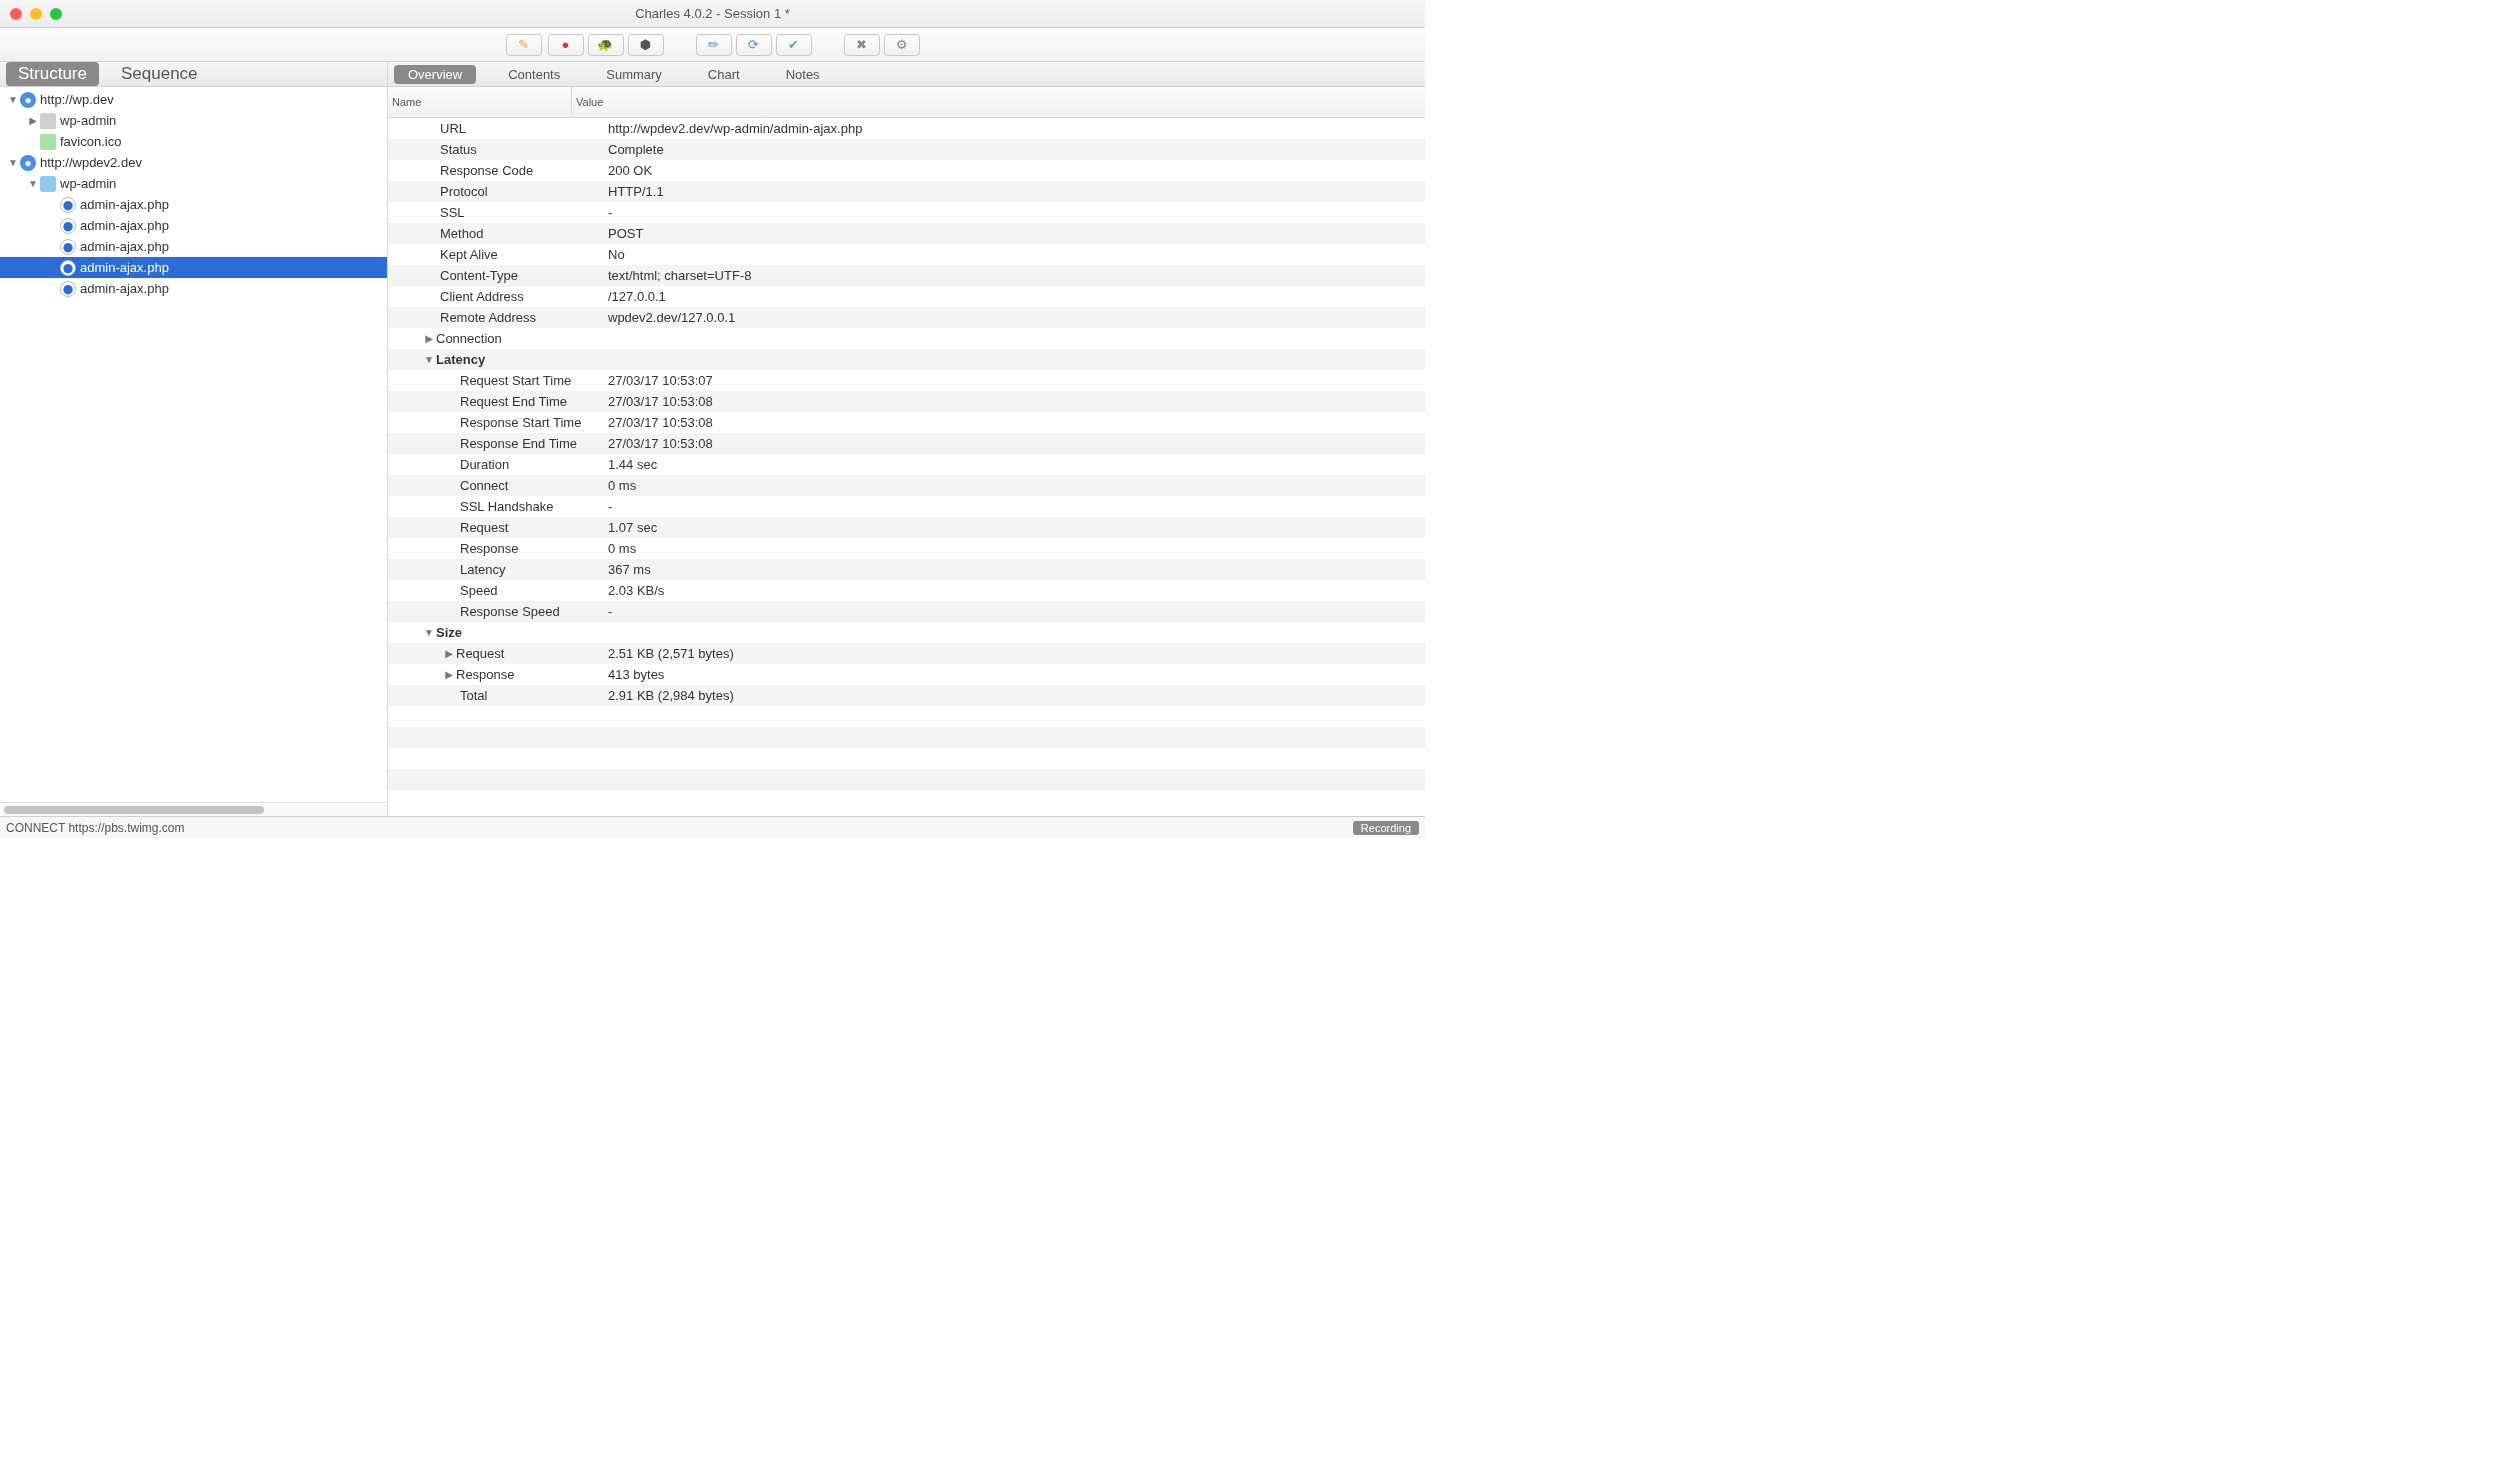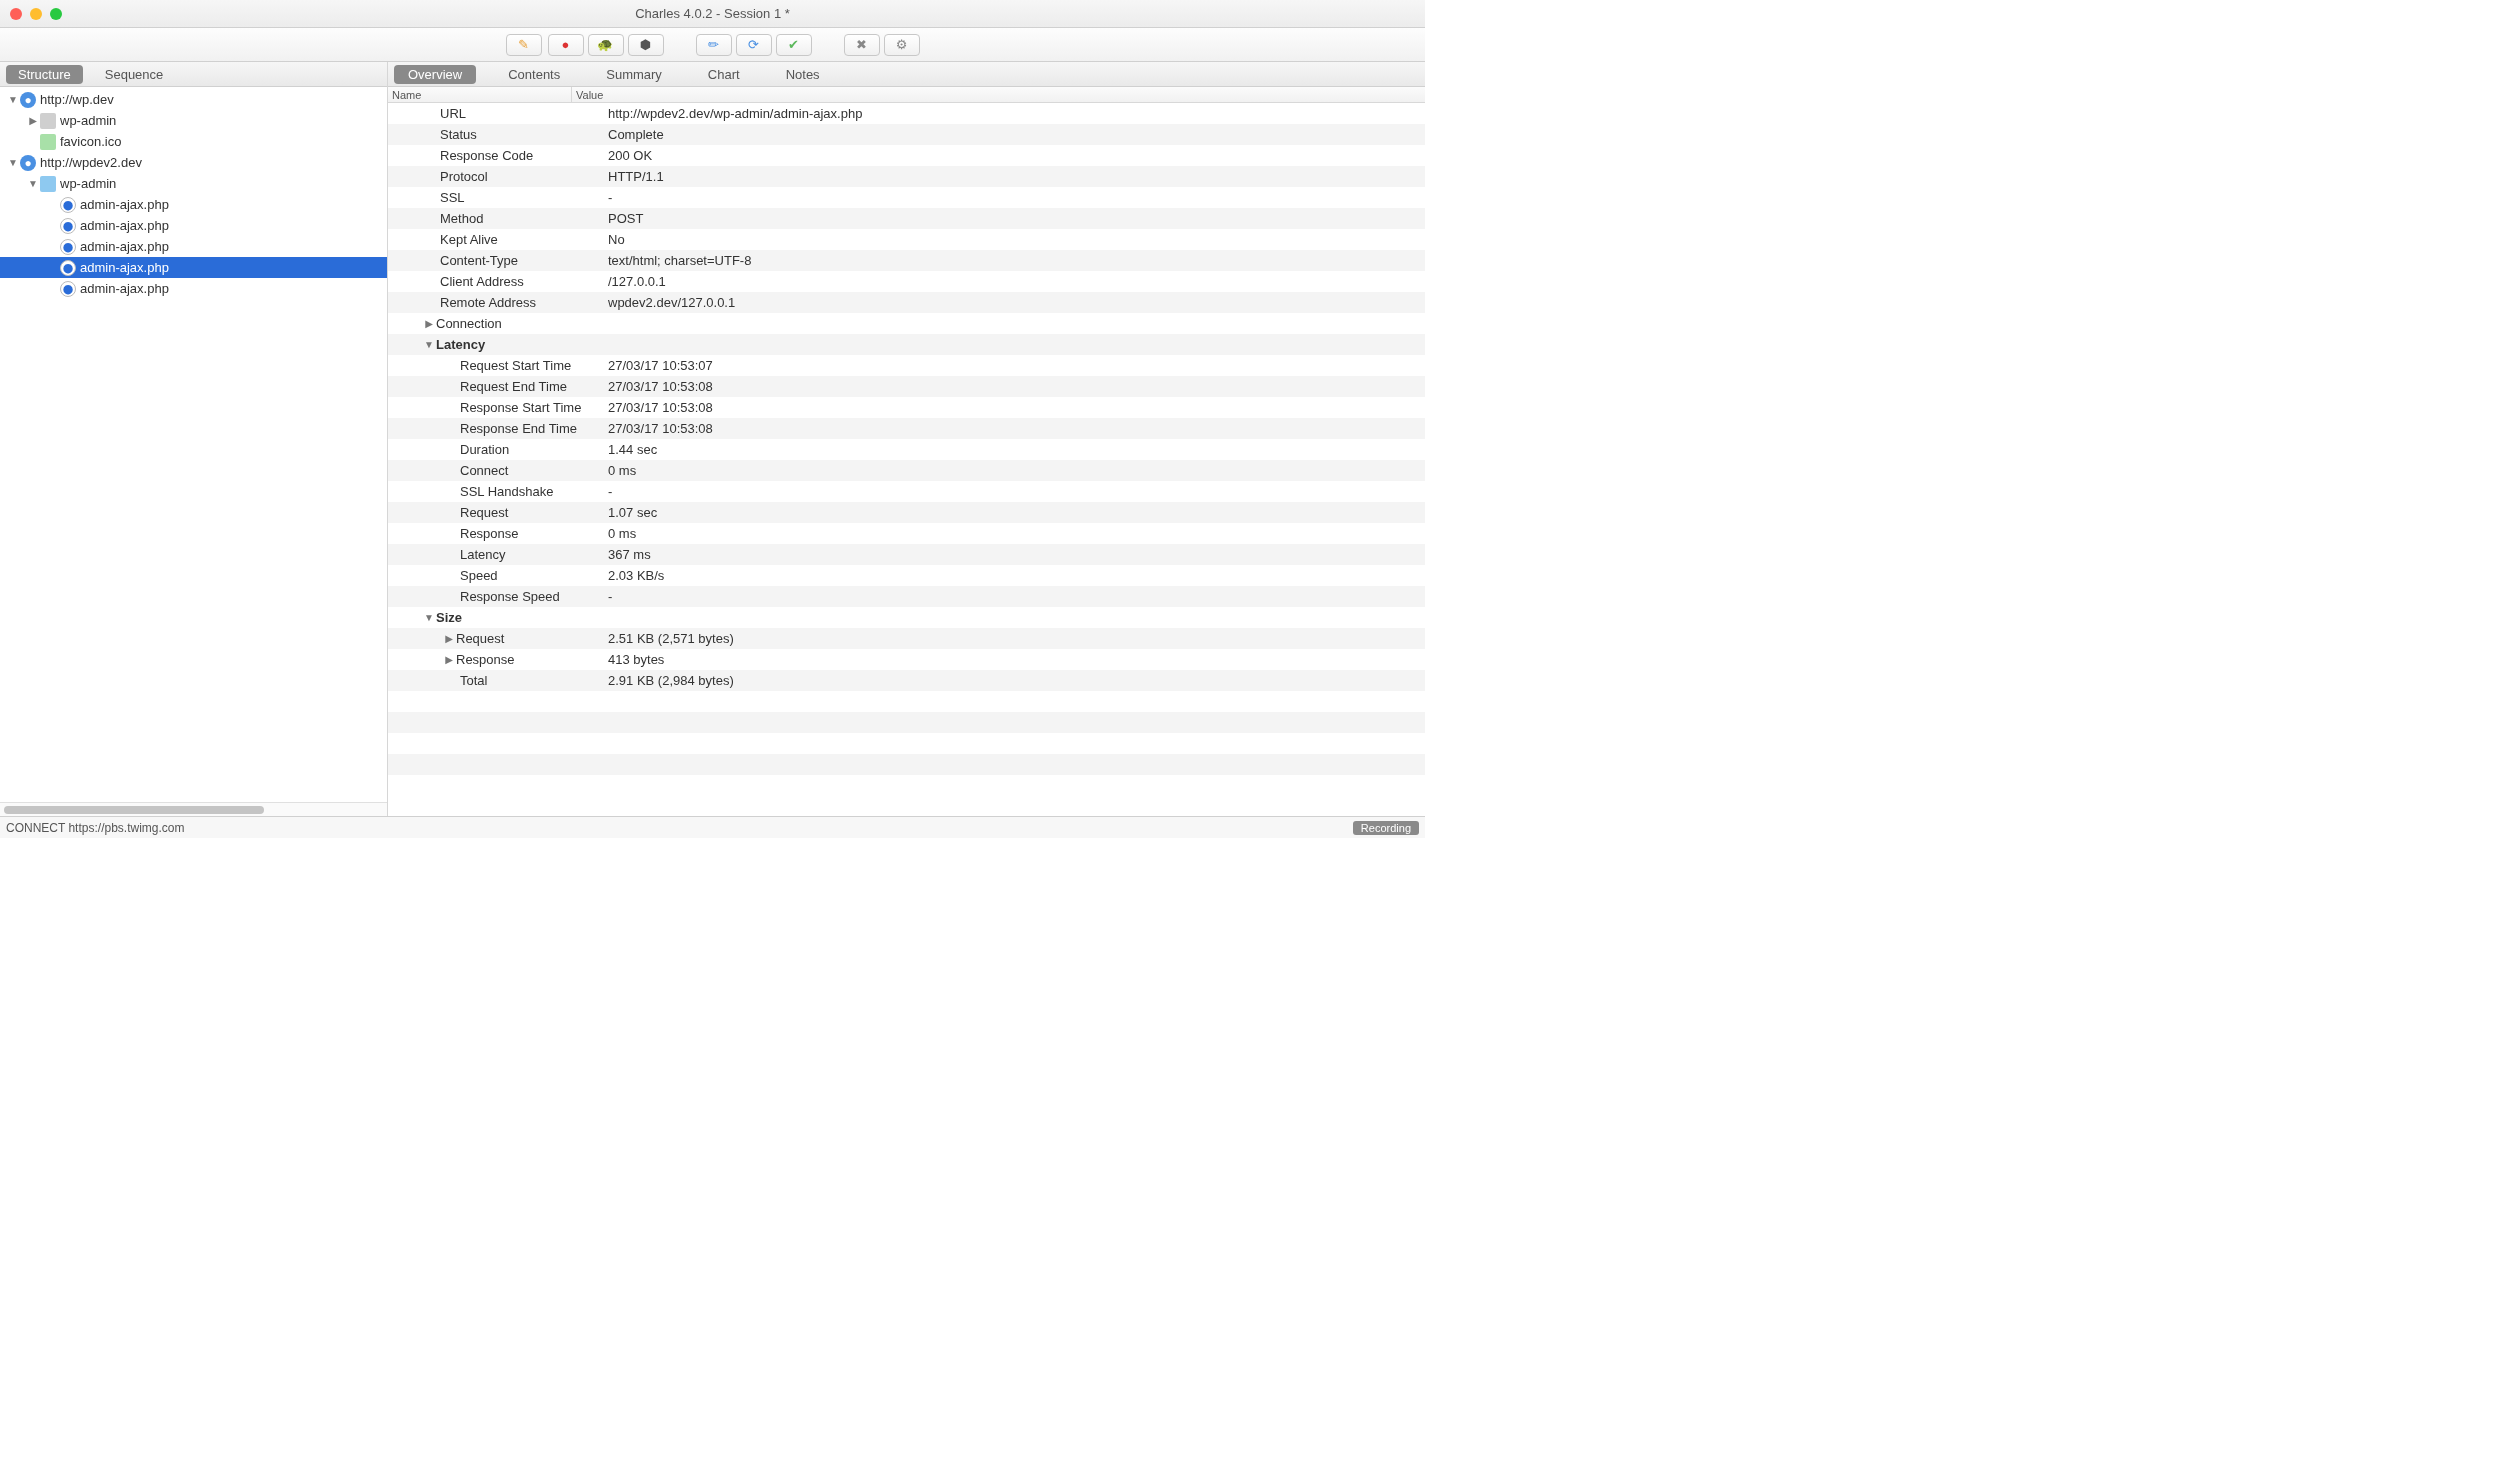--- a/index.html
+++ b/index.html
@@ -11,41 +11,41 @@
 .dot.y{background:#ffbd2e;}
 .dot.g{background:#28c940;}
 .title-text{position:absolute;left:0;right:0;text-align:center;color:#555;font-size:13px;pointer-events:none;}
 .toolbar{height:34px;background:linear-gradient(#fdfdfd,#f1f1f1);border-bottom:1px solid #d0d0d0;display:flex;align-items:center;justify-content:center;gap:6px;}
 .tgroup{display:flex;gap:4px;}
 .tbtn{width:36px;height:22px;border:1px solid #c8c8c8;border-radius:4px;background:linear-gradient(#fff,#f0f0f0);display:flex;align-items:center;justify-content:center;font-size:13px;}
 .gap{width:20px;}
 .content{flex:1;display:flex;min-height:0;}
 .sidebar{width:388px;display:flex;flex-direction:column;border-right:1px solid #d6d6d6;}
 .tabbar{height:25px;background:linear-gradient(#f6f6f6,#e9e9e9);border-bottom:1px solid #d0d0d0;display:flex;align-items:center;padding-left:6px;gap:10px;}
-.tab{padding:2px 12px;border-radius:4px;color:#555;font-size:13px;}
+.tab{padding:2px 12px;border-radius:4px;color:#555;font-size:17px;}
 .tab.active{background:#8a8a8a;color:#fff;}
 .tree{flex:1;overflow:auto;padding-top:2px;background:#fff;}
 .tree-row{height:21px;display:flex;align-items:center;white-space:nowrap;}
 .tree-row.selected{background:#2a6cd8;color:#fff;}
 .disc{display:inline-block;width:10px;text-align:center;color:#777;font-size:10px;margin-right:2px;}
 .tree-row.selected .disc{color:#fff;}
 .ico{width:16px;height:16px;margin-right:4px;display:inline-flex;align-items:center;justify-content:center;font-size:12px;}
 .ico.globe{background:#4a90e2;color:#fff;border-radius:50%;}
 .ico.folder{background:#8ec9f0;border-radius:2px;}
 .ico.folder.closed{background:#cfcfcf;}
 .ico.img{background:#a8e0a8;border-radius:2px;}
 .ico.file{background:#fff;border:1px solid #bbb;border-radius:50%;color:#2a6cd8;font-size:9px;font-weight:bold;}
 .tree-row.selected .ico.file{background:#fff;}
 .scroll-track{height:14px;background:#fafafa;border-top:1px solid #e0e0e0;display:flex;align-items:center;}
 .scroll-thumb{height:8px;background:#c4c4c4;border-radius:4px;margin-left:4px;}
 .main{flex:1;display:flex;flex-direction:column;min-width:0;}
 .dtabs{height:25px;background:linear-gradient(#f6f6f6,#e9e9e9);border-bottom:1px solid #d0d0d0;display:flex;align-items:center;gap:18px;padding-left:6px;}
 .dtab{padding:2px 14px;border-radius:4px;color:#555;}
 .dtab.active{background:#8a8a8a;color:#fff;}
-.grid-head{height:16px;display:flex;background:linear-gradient(#fbfbfb,#f1f1f1);border-bottom:1px solid #d8d8d8;font-size:11px;color:#555;}
+.grid-head{height:31px;display:flex;background:linear-gradient(#fbfbfb,#f1f1f1);border-bottom:1px solid #d8d8d8;font-size:11px;color:#555;}
 .col-name{width:184px;padding-left:4px;border-right:1px solid #d8d8d8;display:flex;align-items:center;}
 .col-value{flex:1;padding-left:4px;display:flex;align-items:center;}
 .rows{flex:1;overflow:auto;}
 .drow{height:21px;display:flex;align-items:center;}
 .drow:nth-child(even){background:#f4f4f4;}
 .drow .n{width:184px;padding-left:8px;display:flex;align-items:center;margin-left:32px;}
 .drow .v{flex:1;padding-left:4px;}
 .drow .disc{color:#777;}
 .statusbar{height:22px;border-top:1px solid #d0d0d0;display:flex;align-items:center;justify-content:space-between;padding:0 6px;font-size:12px;color:#555;background:#f7f7f7;}
 .pill{background:#8a8a8a;color:#fff;padding:1px 8px;border-radius:3px;font-size:11px;}

